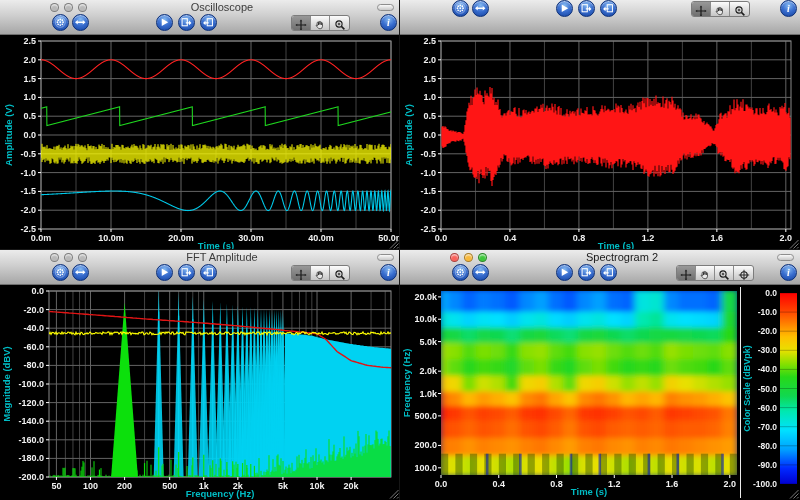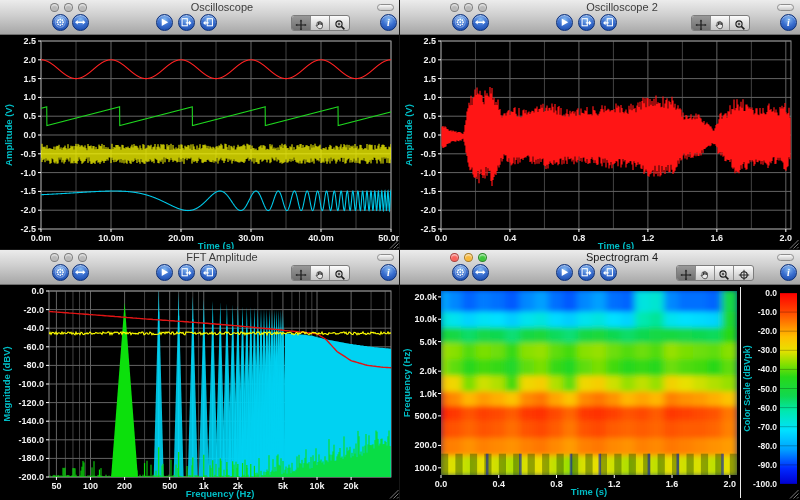--- a/index.html
+++ b/index.html
@@ -167,29 +167,20 @@
         <g stroke="#8f8f8f" stroke-width="1" opacity="0.85">
           <line x1="389" y1="213.5" x2="397.5" y2="205"></line>
           <line x1="392.5" y1="213.5" x2="397.5" y2="208.5"></line>
           <line x1="396" y1="213.5" x2="397.5" y2="212"></line>
         </g>
       </svg>
   </div>
 
   <div class="window" id="win1">
     <div class="chrome">
-      <div class="titlebar">
-        <div class="lights">
-            <span style="background: rgb(185, 185, 185);"></span>
-            <span style="background: rgb(185, 185, 185);"></span>
-            <span style="background: rgb(185, 185, 185);"></span>
-          </div>
-        <div class="title">Oscilloscope 2</div>
-        <div class="pill"></div>
-      </div>
       <div class="toolbar">
           <div class="tbtn" style="left: 8px;"><span><svg viewBox="0 0 12 12">
                 <circle cx="6" cy="6" r="4.8" fill="none" stroke="rgba(255,255,255,.35)" stroke-width="1"></circle>
                 <circle cx="4" cy="4" r="0.85" fill="#fff"></circle>
                 <circle cx="6" cy="3.3" r="0.85" fill="#fff"></circle>
                 <circle cx="8" cy="4" r="0.85" fill="#fff"></circle>
                 <circle cx="3.3" cy="6" r="0.85" fill="#fff"></circle>
                 <circle cx="6" cy="6" r="0.85" fill="#fff"></circle>
                 <circle cx="8.7" cy="6" r="0.85" fill="#fff"></circle>
                 <circle cx="4" cy="8" r="0.85" fill="#fff"></circle>
@@ -546,21 +537,21 @@
   </div>
 
   <div class="window active" id="win3">
     <div class="chrome">
       <div class="titlebar">
         <div class="lights">
             <span style="background: rgb(249, 97, 90);"></span>
             <span style="background: rgb(247, 184, 59);"></span>
             <span style="background: rgb(62, 199, 59);"></span>
           </div>
-        <div class="title">Spectrogram 4</div>
+        <div class="title">Spectrogram 2</div>
         <div class="pill"></div>
       </div>
       <div class="toolbar">
           <div class="tbtn" style="left: 8px;"><span><svg viewBox="0 0 12 12">
                 <circle cx="6" cy="6" r="4.8" fill="none" stroke="rgba(255,255,255,.35)" stroke-width="1"></circle>
                 <circle cx="4" cy="4" r="0.85" fill="#fff"></circle>
                 <circle cx="6" cy="3.3" r="0.85" fill="#fff"></circle>
                 <circle cx="8" cy="4" r="0.85" fill="#fff"></circle>
                 <circle cx="3.3" cy="6" r="0.85" fill="#fff"></circle>
                 <circle cx="6" cy="6" r="0.85" fill="#fff"></circle>

